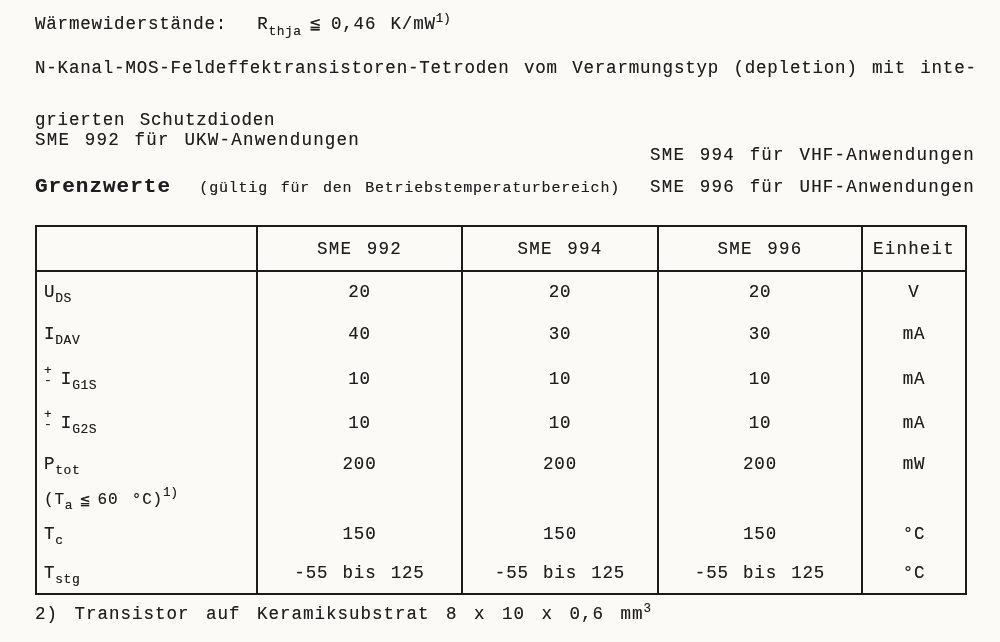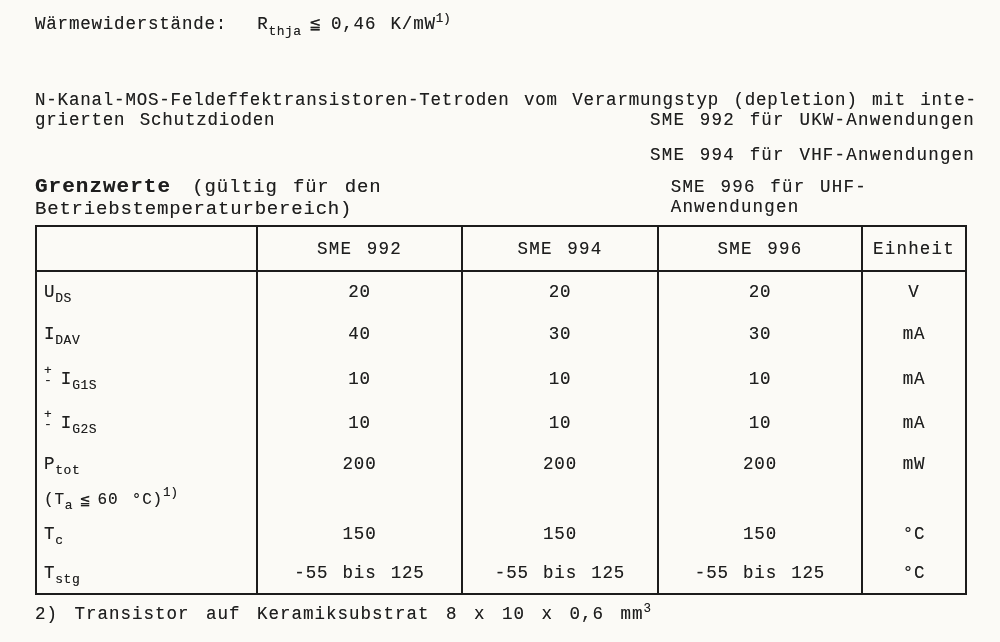--- a/index.html
+++ b/index.html
@@ -21,27 +21,27 @@
 
   
   .thermal { left: 35px; top: 13px; display: flex; align-items: baseline; font-size: 17.5px; }
   .thermal .t-label { margin-right: 30px; }
   .formula { display: inline-flex; align-items: baseline; }
   .rel { margin: 0 10px 0 8px; }
   .sub { font-size: 13px; position: relative; top: 6px; letter-spacing: 0.5px; }
   .sup { font-size: 12.5px; position: relative; top: -7px; letter-spacing: 0; }
 
   
-  .para1 { left: 35px; top: 90px; width: 940px; font-size: 17.5px; text-align: justify; text-align-last: justify; white-space: nowrap; }
-  .line2 { left: 35px; top: 110px; width: 940px; display: flex; justify-content: space-between; font-size: 17.5px; align-items: baseline; }
+  .para1 { left: 35px; top: 58px; width: 940px; font-size: 17.5px; text-align: justify; text-align-last: justify; white-space: nowrap; }
+  .line2 { left: 35px; top: 110px; width: 940px; display: flex; justify-content: space-between; font-size: 17.5px; align-items: baseline; flex-direction: column; }
   .line3 { left: 35px; top: 145px; width: 940px; text-align: right; font-size: 17.5px; }
   .line4 { left: 35px; top: 175px; width: 940px; display: flex; justify-content: space-between; align-items: baseline; font-size: 17.5px; }
   .appline { letter-spacing: 1.2px; }
   .gtitle { font-weight: 700; font-size: 21px; letter-spacing: 1px; }
-  .gsub { font-size: 19px; margin-left: 7px; }
+  .gsub { font-size: 15px; margin-left: 14px; }
 
   
   .table {
     left: 35px; top: 225px; width: 932px; height: 370px;
     border: 2px solid #1c1c1c; box-sizing: border-box;
     display: grid;
     grid-template-columns: 221px 205px 196px 204px 1fr;
     grid-template-rows: 45px 1fr;
     font-size: 17.5px;
   }

